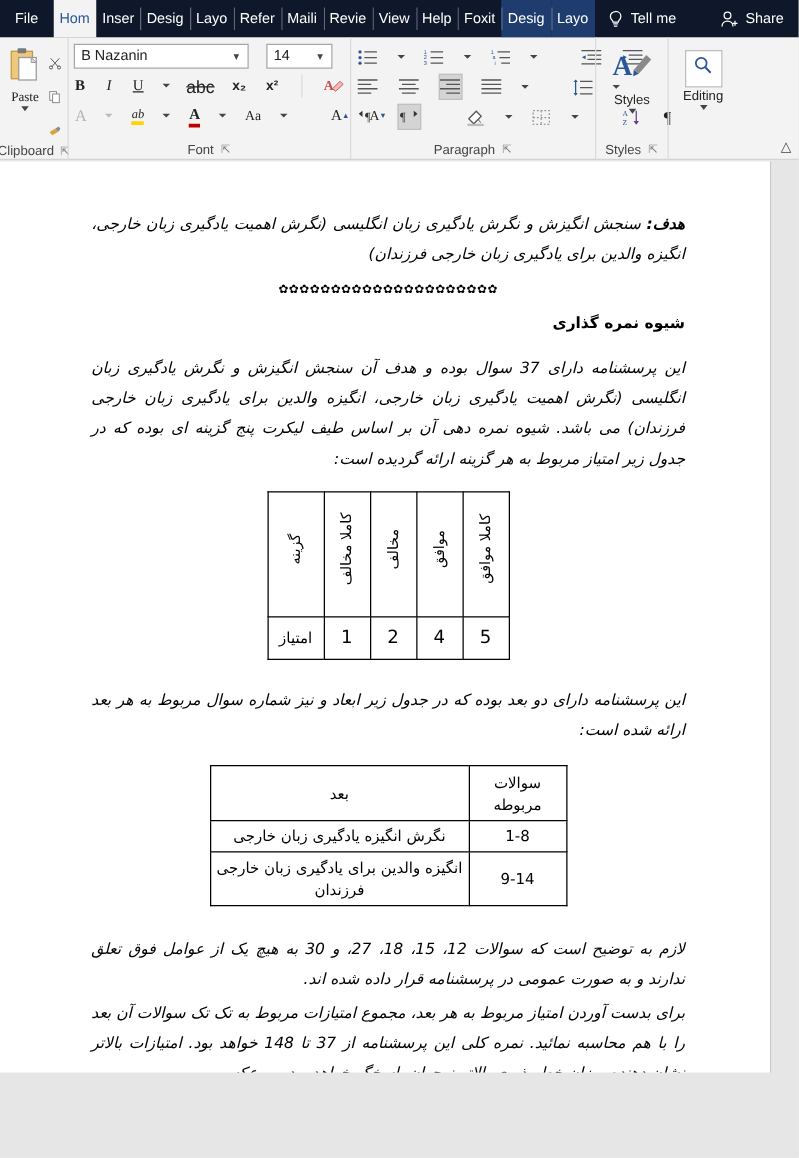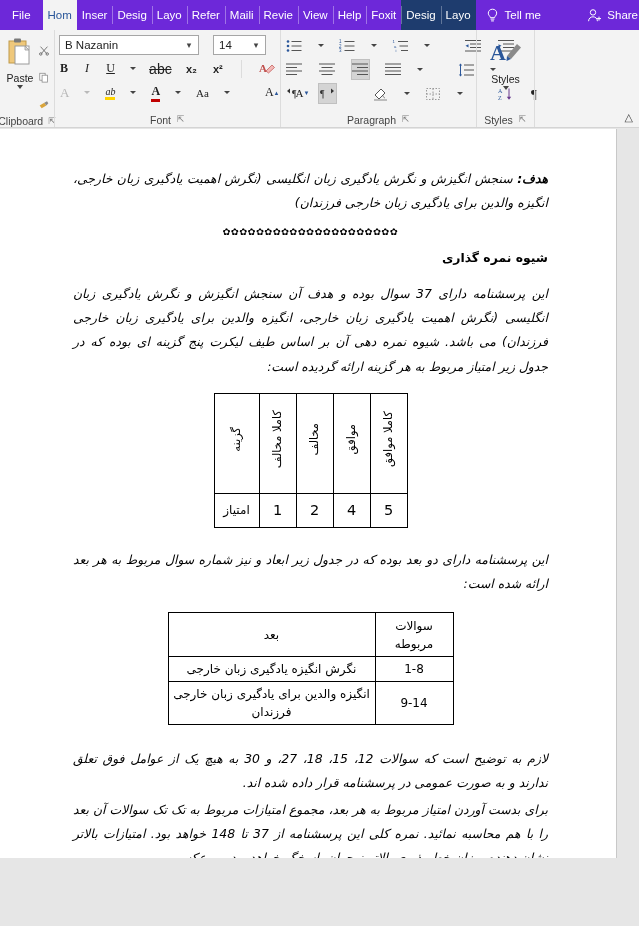--- a/index.html
+++ b/index.html
@@ -6,21 +6,21 @@
   html, body {
     width: 639px; height: 926px;
     overflow: hidden;
     background: #e6e6e6;
     font-family: "Liberation Sans", sans-serif;
   }
 
   
   .tabbar {
     height: 30px;
-    background: #6d28d9;
+    background: #0f172a;
     display: flex;
     align-items: stretch;
     position: relative;
   }
   .tab {
     color: #ffffff;
     font-size: 11.5px;
     display: flex;
     align-items: center;
     justify-content: center;
@@ -48,21 +48,21 @@
   }
   .tab.ctx::before { background: rgba(255,255,255,0.3); }
   .tellme {
     display: flex; align-items: center; gap: 6px;
     color: #fff; font-size: 11.5px; padding-left: 10px;
     white-space: nowrap;
   }
   .tellme .bulb { width: 13px; height: 15px; display:block; }
   .share {
     display: flex; align-items: center; gap: 4px;
-    color: #fff; font-size: 11.5px; margin-left: auto; padding-right: 1px;
+    color: #fff; font-size: 11.5px; margin-left: auto; padding-right: 12px;
     white-space: nowrap;
   }
   .share svg { display: block; }
 
   
   .ribbon {
     height: 98px;
     background: #f3f3f3;
     border-bottom: 1px solid #d4d4d4;
     display: flex;
@@ -91,21 +91,21 @@
     color: #7d7d7d;
     font-size: 9px;
     line-height: 9px;
   }
 
   
   .clip { width: 54px; }
   .clip-body { display: flex; gap: 2px; align-items: flex-start; }
   .paste-btn {
     width: 32px; display: flex; flex-direction: column;
-    align-items: center; gap: 0px; padding-top: 2px;
+    align-items: center; gap: 0px; padding-top: 2px; font-family: Liberation Serif, serif;
   }
   .paste-label { font-size: 10.5px; color: #222; margin-top: 1px; }
   .mini-col { display: flex; flex-direction: column; gap: 6px; padding-top: 5px; }
   .caret-dn {
     width: 0; height: 0;
     border-left: 3.5px solid transparent;
     border-right: 3.5px solid transparent;
     border-top: 4px solid #444;
     margin: 1px auto 0 auto;
   }
@@ -559,20 +559,34 @@
         <span class="caret-dn"></span>
       </div>
     </div>
     <div class="group-label">
       <span>Styles</span>
       <span class="dlg">⇱</span>
     </div>
   </div>
 
   <div class="group editg">
+    <div class="group-body">
+      <div class="big-btn">
+        <div class="edit-sq">
+          <span>
+            <svg width="17" height="17" viewBox="0 0 17 17">
+                <circle cx="7" cy="6.5" r="4.3" fill="none" stroke="#2b579a" stroke-width="1.4"></circle>
+                <path d="M10.2 9.8 L14.5 14.2" stroke="#2b579a" stroke-width="1.6"></path>
+              </svg>
+          </span>
+        </div>
+        <span class="big-lbl">Editing</span>
+        <span class="caret-dn"></span>
+      </div>
+    </div>
     <div class="group-label"></div>
   </div>
 
   <span class="collapse-ribbon">△</span>
 </div>
 
 <div class="docarea">
   <div class="page">
     <div class="sheet">
 

